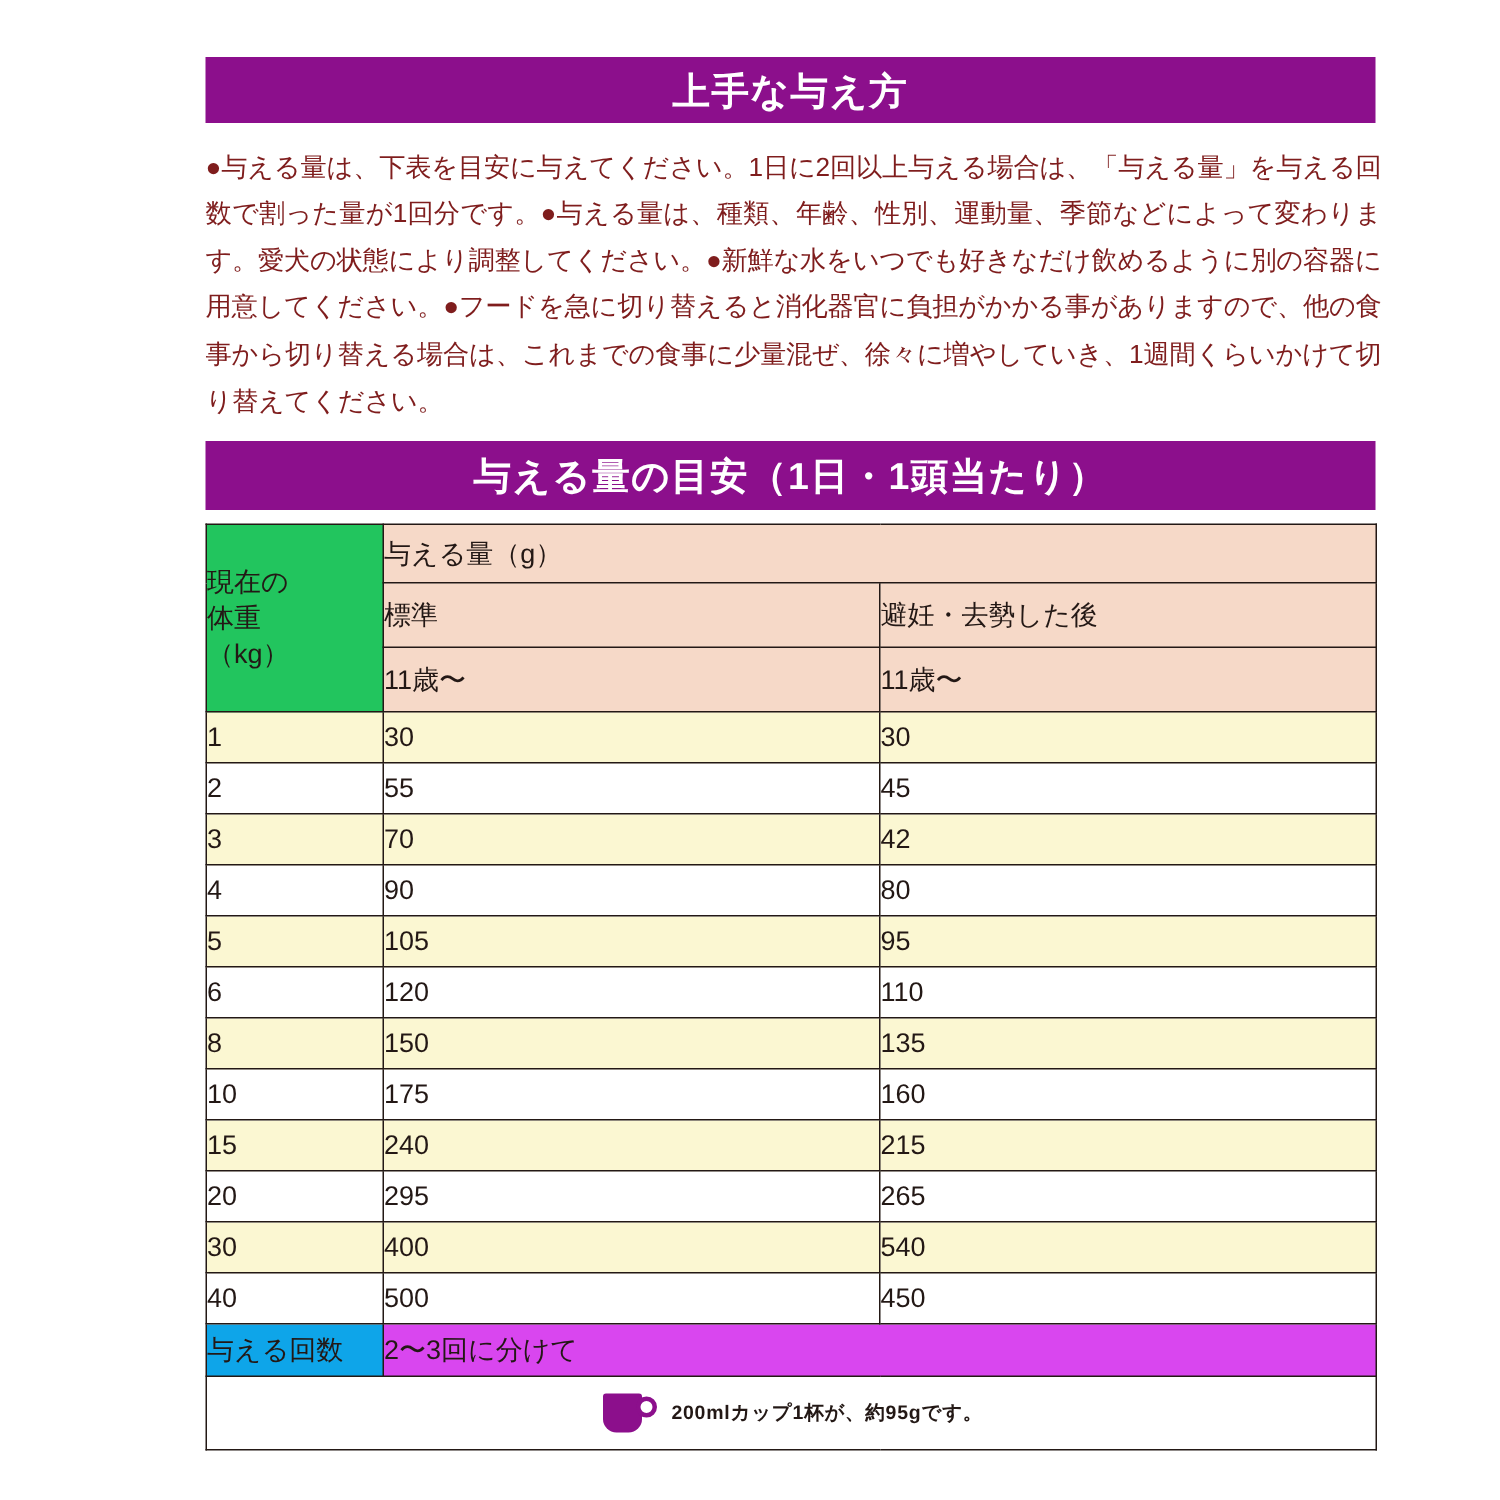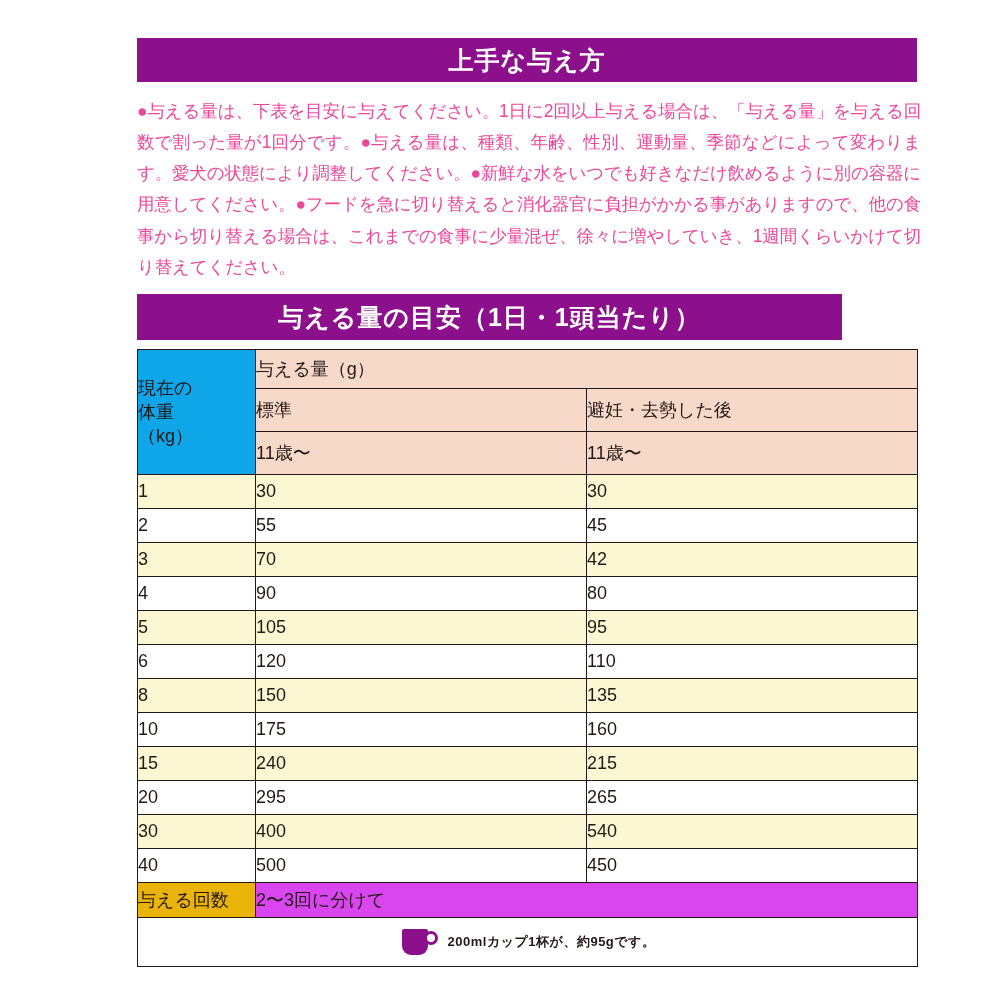--- a/index.html
+++ b/index.html
@@ -37,36 +37,36 @@
   #banner-feeding {
     left: 110px;
     top: 38px;
     width: 780px;
     height: 44px;
     font-size: 25px;
   }
   #banner-amount {
     left: 110px;
     top: 294px;
-    width: 705px;
+    width: 780px;
     height: 46px;
     font-size: 25px;
   }
 
   
   .intro {
     position: absolute;
     left: 110px;
     top: 96px;
     width: 784px;
     font-size: 17.5px;
     line-height: 1.78;
     letter-spacing: -0.2px;
     text-align: justify;
-    color: #ec4899;
+    color: #7f1d1d;
   }
 
   
   .table-wrap {
     position: absolute;
     left: 110px;
     top: 349px;
     width: 780px;
   }
   table.feed {
@@ -84,37 +84,37 @@
   .col-weight { width: 118px; }
   .col-std    { width: 331px; }
   .col-neut   { width: 331px; }
 
   .hdr-pink {
     background: #f6d9c8;
     font-size: 19px;
     line-height: 1.35;
   }
   .hdr-weight {
-    background: #0ea5e9;
+    background: #22c55e;
     font-size: 19px;
     line-height: 1.35;
     font-weight: bold;
   }
   .hdr-amount-title { height: 38px; }
   .hdr-sub { height: 42px; }
   .hdr-age { height: 42px; }
 
   tr.row-odd td { background: #fbf7d2; height: 33px; }
   tr.row-even td { background: #ffffff; height: 33px; }
 
   td.weight-cell { font-size: 18px; }
   td.val-cell { font-size: 18px; }
 
   .times-label {
-    background: #eab308;
+    background: #0ea5e9;
     font-size: 15px;
     height: 34px;
     font-weight: bold;
   }
   .times-value {
     background: #d946ef;
     font-size: 19px;
     height: 34px;
   }
 

